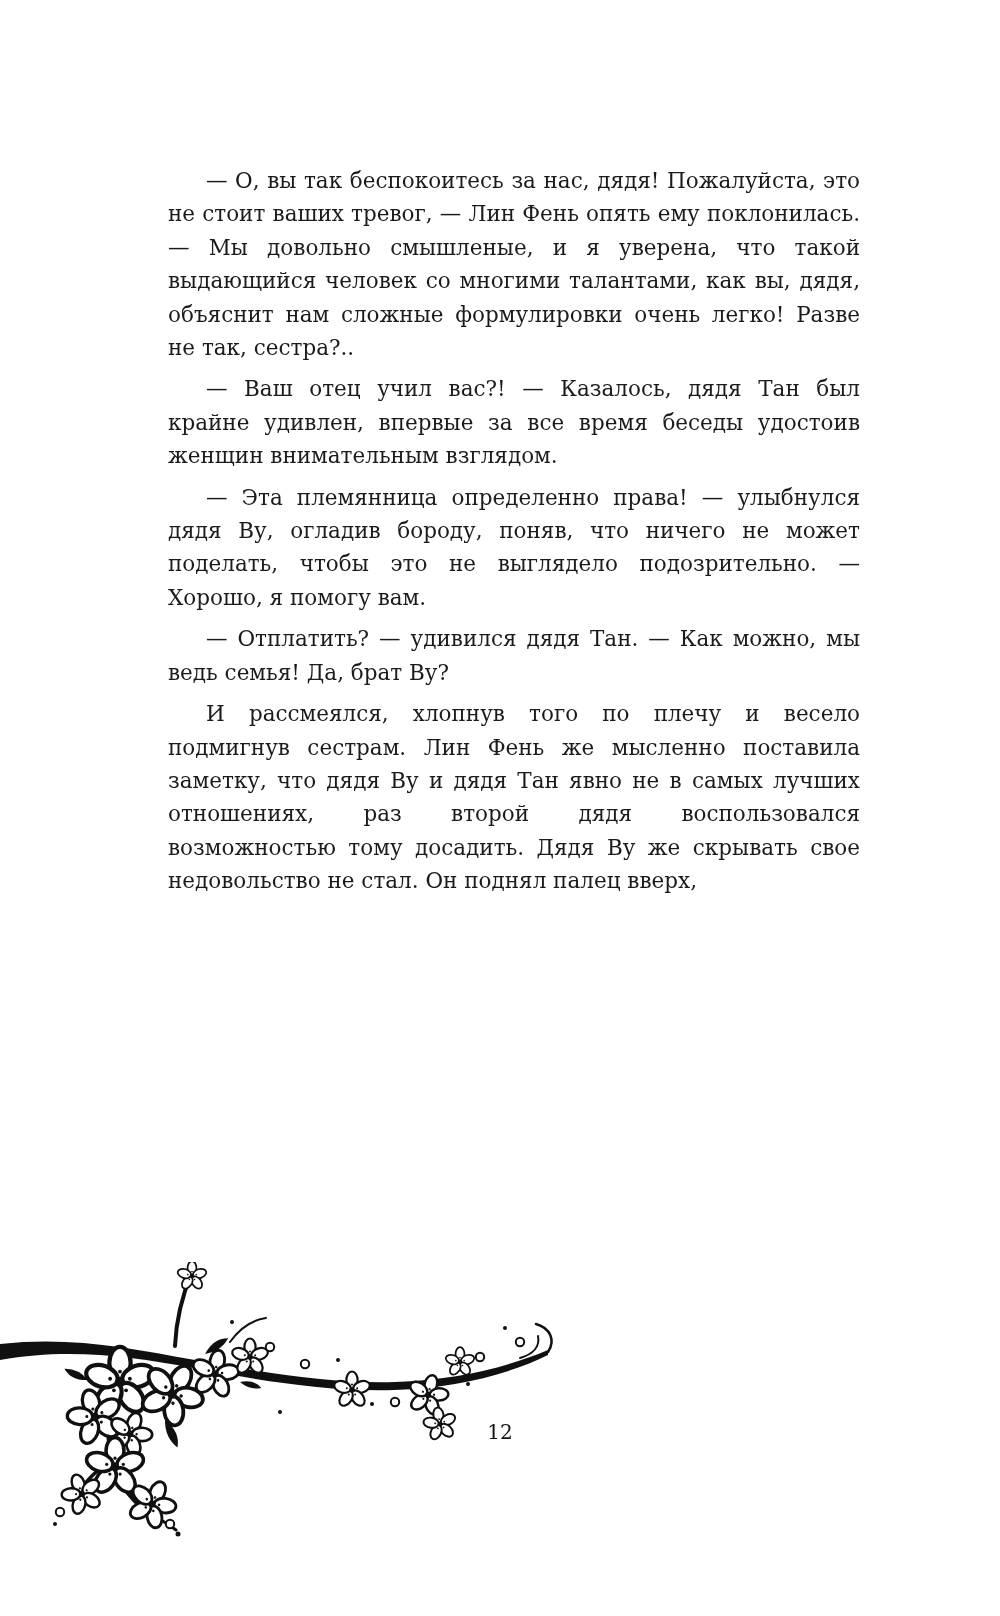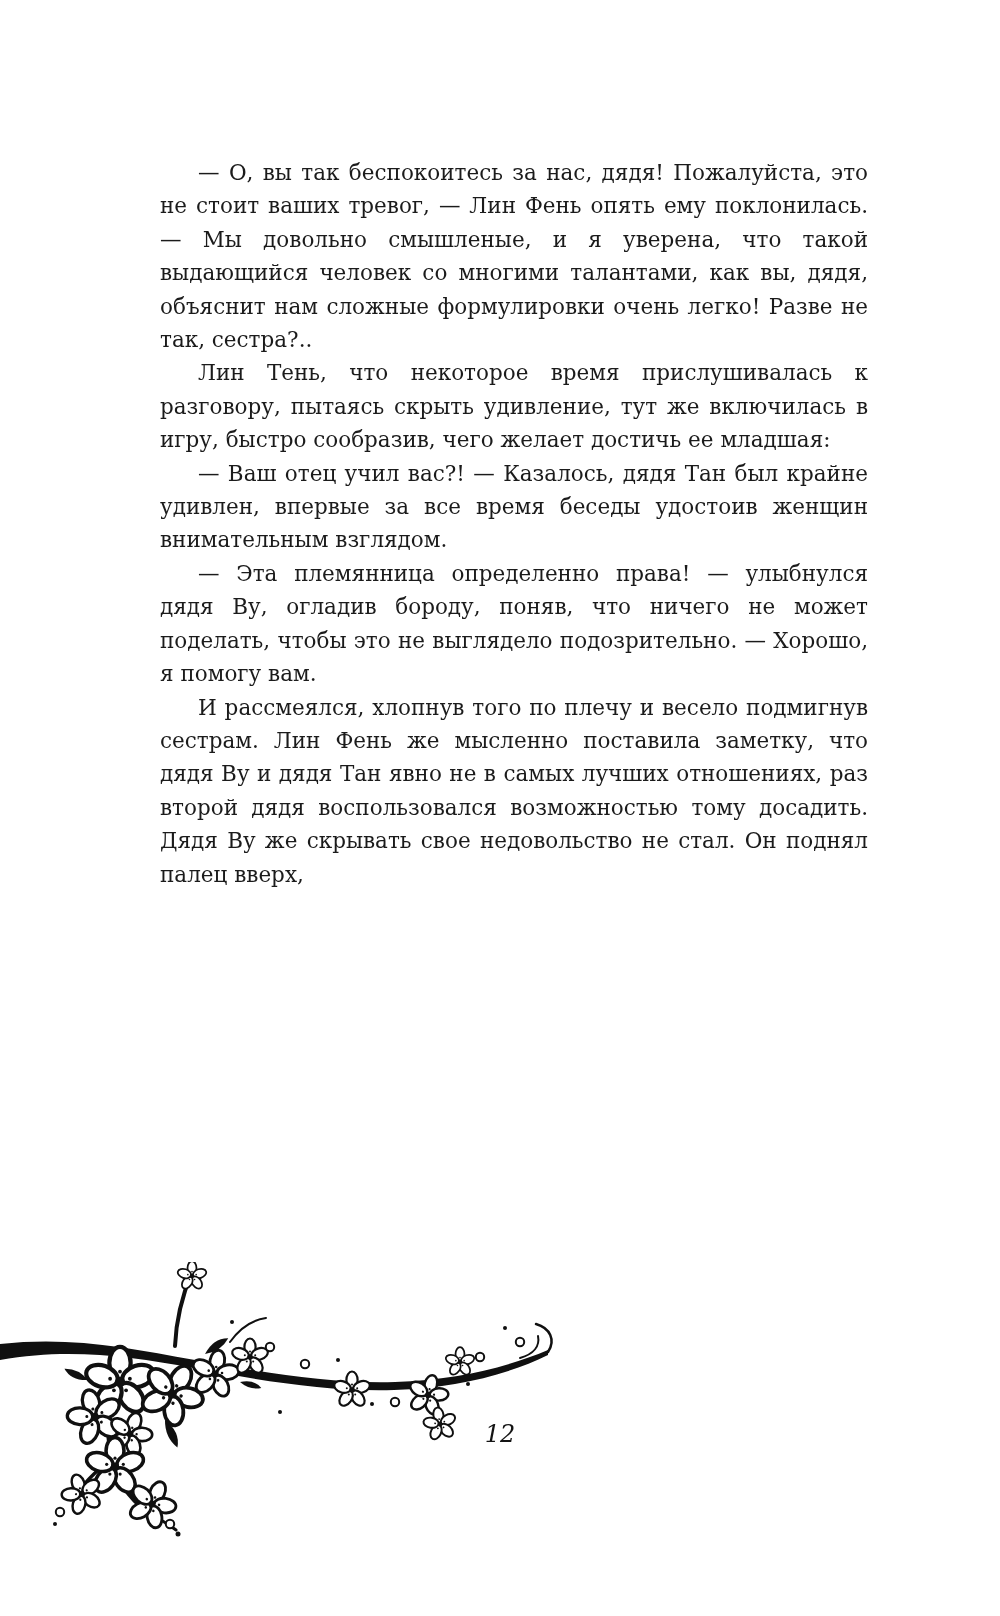--- a/index.html
+++ b/index.html
@@ -23,49 +23,48 @@
     left: 160px;
     top: 156px;
     width: 708px;
     color: #1b1b1b;
     font-size: 21.5px;
     line-height: 33.4px;
     text-align: justify;
     text-justify: inter-word;
   }
   .text-block p {
-    margin: 0;
+    margin: 8px;
     text-indent: 38px;
   }
   .branch {
     position: absolute;
     left: 0;
     top: 1262px;
   }
   .page-number {
     position: absolute;
     left: 0;
     top: 1420px;
     width: 1000px;
     text-align: center;
-    font-size: 24px;
-    font-style: italic;
+    font-size: 20px;
     color: #141414;
   }
 </style>
 </head>
 <body>
 
 <div class="page">
 
   <div class="text-block">
     <p>— О, вы так беспокоитесь за нас, дядя! Пожалуйста, это не стоит ваших тревог, — Лин Фень опять ему поклонилась. — Мы довольно смышленые, и я уверена, что такой выдающийся человек со многими талантами, как вы, дядя, объяснит нам сложные формулировки очень легко! Разве не так, сестра?..</p>
-    <p>Лин Тень, что некоторое время прислушивалась к разговору, пытаясь скрыть удивление, тут же включилась в игру, быстро сообразив, чего желает достичь ее младшая:</p>
     <p>— Ваш отец учил вас?! — Казалось, дядя Тан был крайне удивлен, впервые за все время беседы удостоив женщин внимательным взглядом.</p>
     <p>— Эта племянница определенно права! — улыбнулся дядя Ву, огладив бороду, поняв, что ничего не может поделать, чтобы это не выглядело подозрительно. — Хорошо, я помогу вам.</p>
+    <p>— Отплатить? — удивился дядя Тан. — Как можно, мы ведь семья! Да, брат Ву?</p>
     <p>И рассмеялся, хлопнув того по плечу и весело подмигнув сестрам. Лин Фень же мысленно поставила заметку, что дядя Ву и дядя Тан явно не в самых лучших отношениях, раз второй дядя воспользовался возможностью тому досадить. Дядя Ву же скрывать свое недовольство не стал. Он поднял палец вверх,</p>
   </div>
 
   <svg class="branch" width="560" height="290" viewBox="0 0 560 290" aria-hidden="true">
     <defs>
       <g id="blossom">
         <g fill="#ffffff" stroke="#101010" stroke-width="2.2" stroke-linejoin="round">
           <ellipse cx="0" cy="-10" rx="5.6" ry="8.5"></ellipse>
           <ellipse cx="0" cy="-10" rx="5.6" ry="8.5" transform="rotate(72)"></ellipse>
           <ellipse cx="0" cy="-10" rx="5.6" ry="8.5" transform="rotate(144)"></ellipse>

